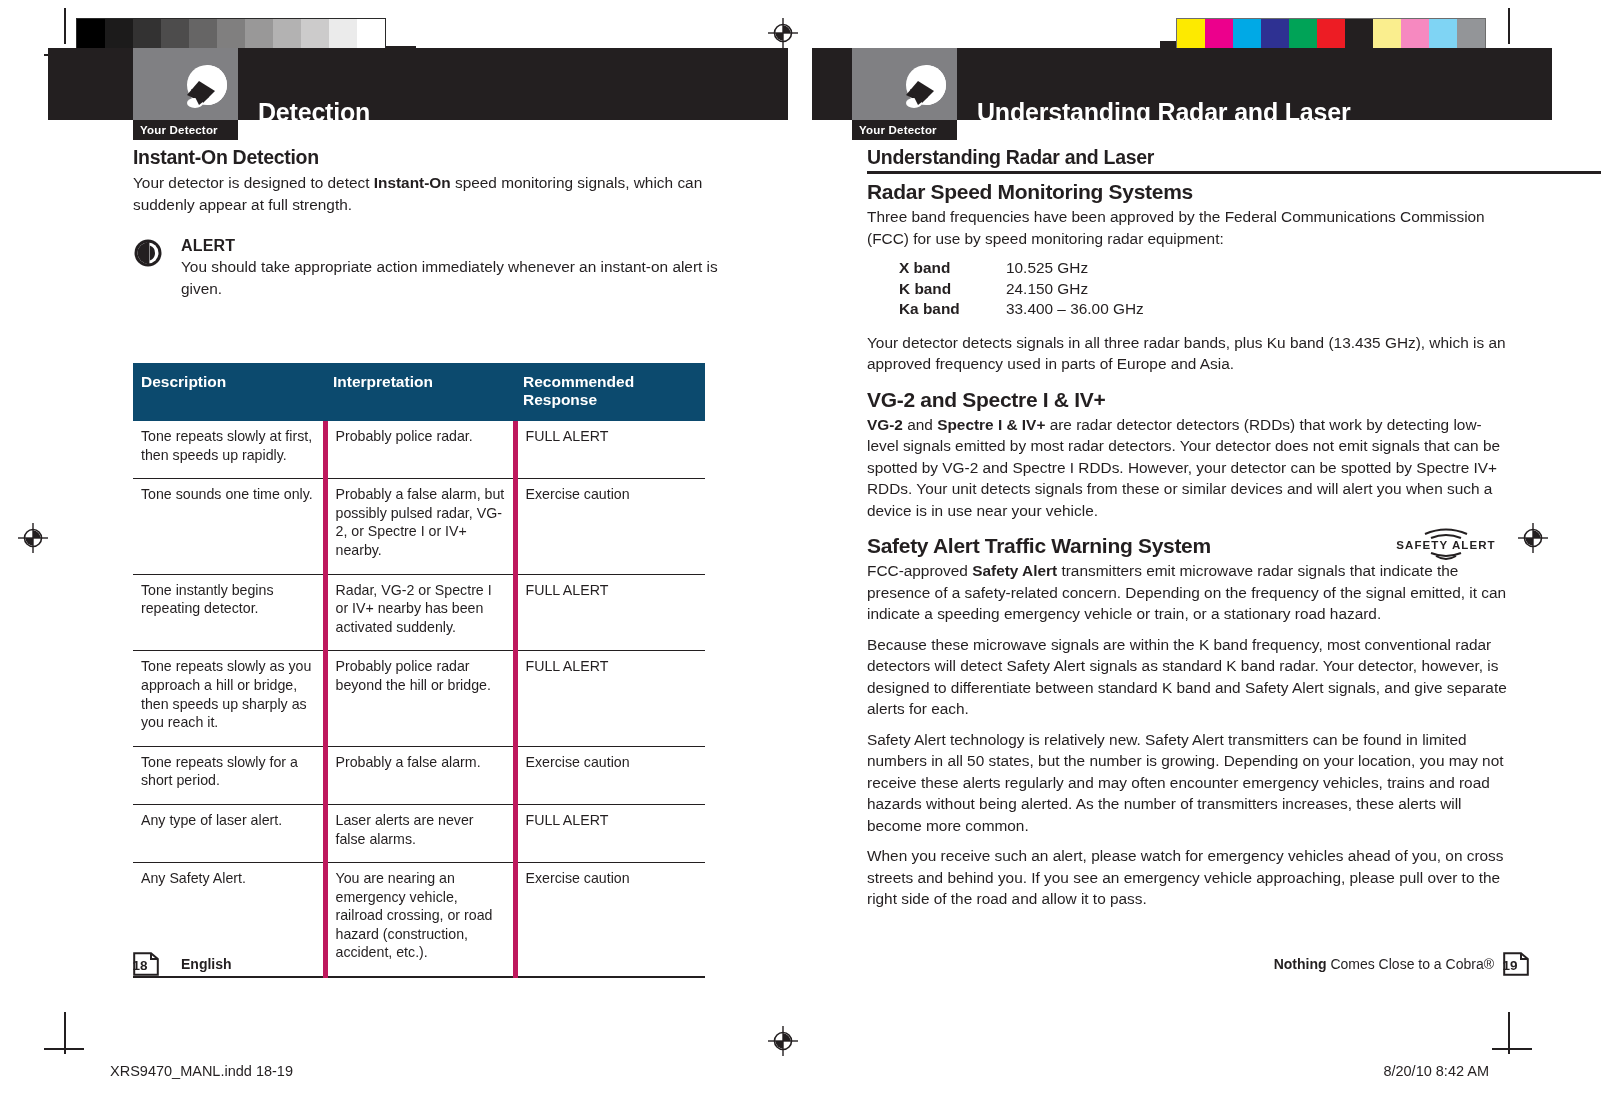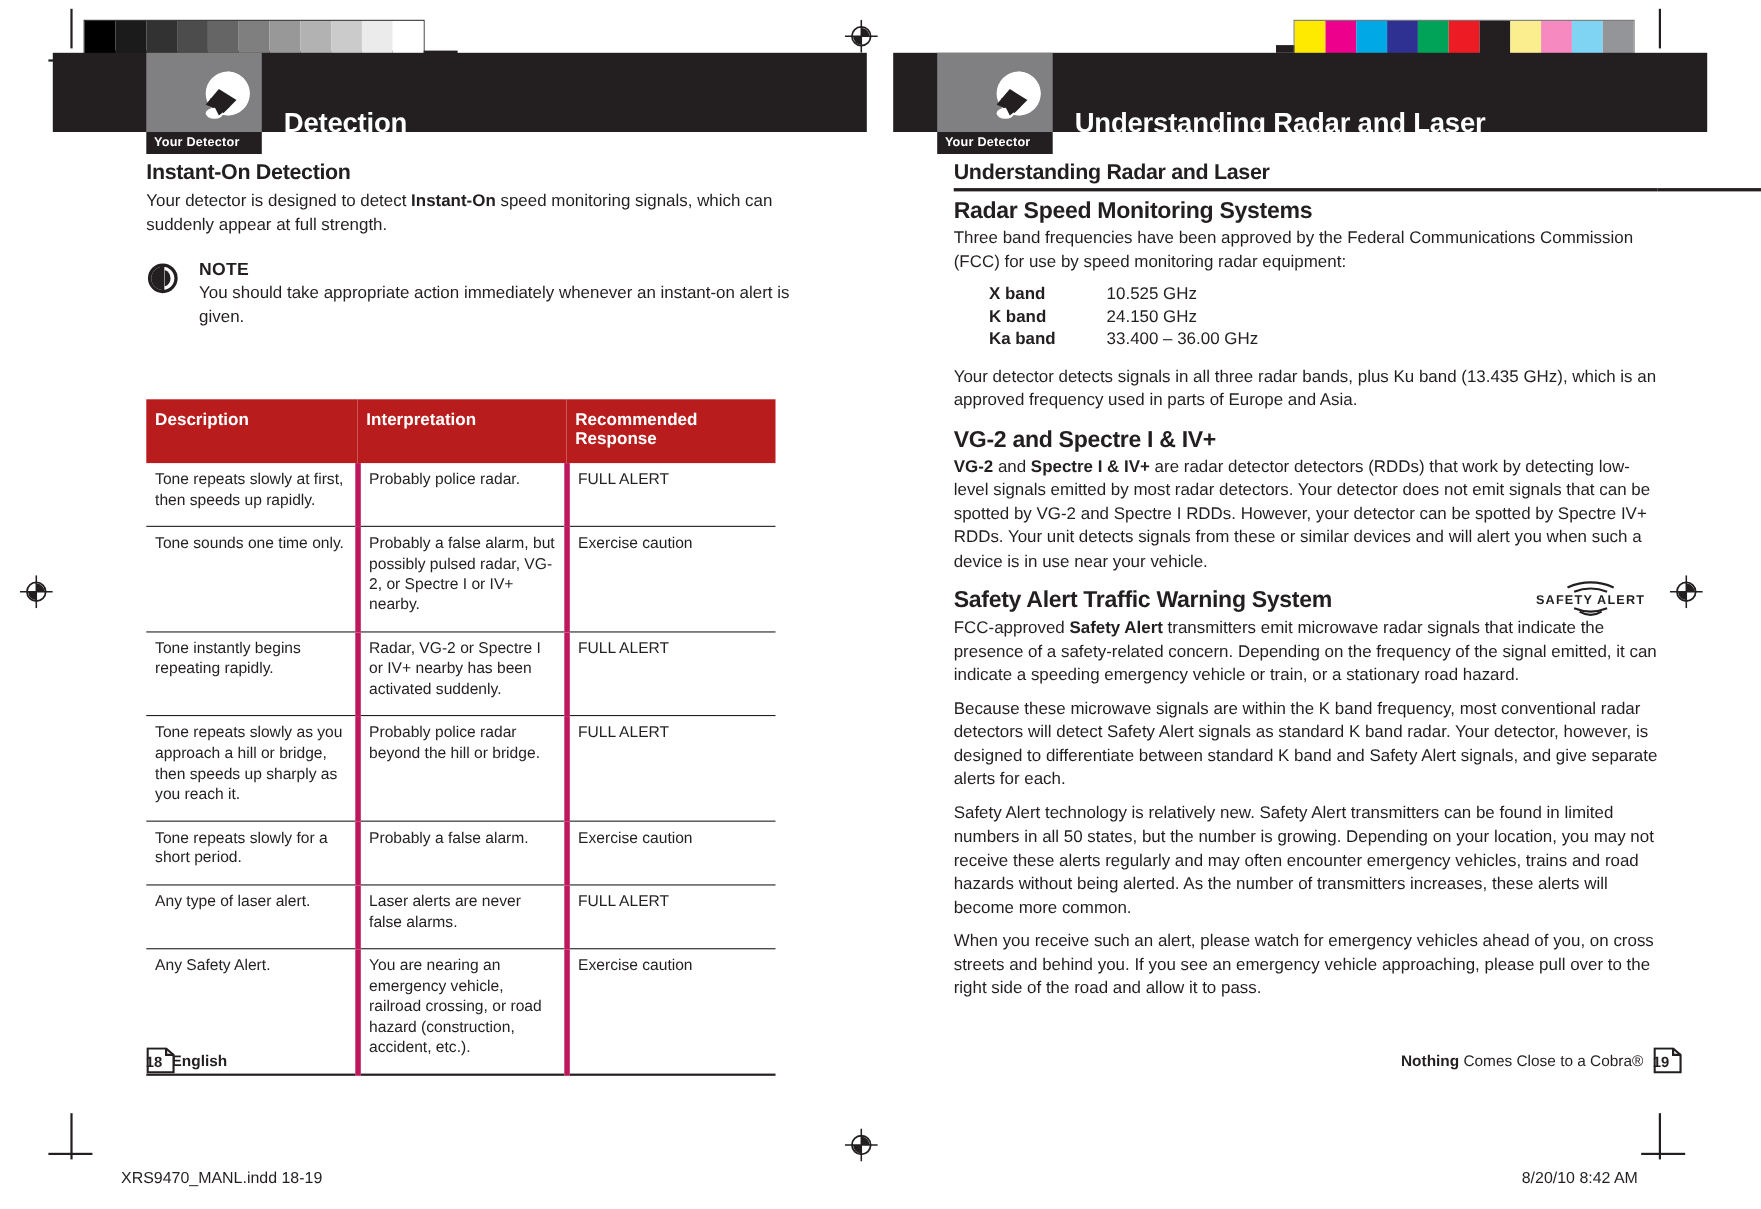--- a/index.html
+++ b/index.html
@@ -53,40 +53,40 @@
   .note-title{font-size:16px;font-weight:bold;letter-spacing:.2px;margin:0 0 1px 0;}
   .note-body{font-size:15.4px;line-height:21.5px;margin:0;}
 
   
   .bands{margin:8px 0 12px 0;padding-left:32px;}
   .band-row{display:flex;font-size:15.4px;line-height:20.5px;}
   .band-name{width:107px;font-weight:bold;}
 
   
   table.alerts{border-collapse:collapse;width:572px;margin-top:64px;table-layout:fixed;}
-  table.alerts th{background:#b91c1c;color:#fff;text-align:left;font-size:15.5px;
+  table.alerts th{background:#0c4a6e;color:#fff;text-align:left;font-size:15.5px;
                   font-weight:bold;padding:10px 8px 12px 8px;vertical-align:top;line-height:18px;}
   table.alerts td{font-size:14.2px;line-height:18.6px;padding:6px 8px 14px 8px;
                   vertical-align:top;border-bottom:1px solid #231f20;
                   border-right:5px solid #be185d;}
   table.alerts td:last-child{border-right:none;}
   table.alerts tr:last-child td{border-bottom:2px solid #231f20;}
   col.c1{width:192px;} col.c2{width:190px;} col.c3{width:190px;}
 
   
   .sa-logo{position:absolute;right:0;top:-6px;width:122px;}
 
   
   .pg-foot{position:absolute;bottom:2px;display:flex;align-items:center;gap:9px;}
   #foot-left{left:85px;}
   #foot-right{right:35px;}
   .pg-badge{position:relative;width:14px;height:24px;}
   .pg-badge .num{position:absolute;inset:0;display:flex;align-items:center;justify-content:center;
                  font-size:13.5px;font-weight:bold;padding-top:2px;box-sizing:border-box;}
-  .foot-label{font-size:14px;font-weight:bold;}
+  .foot-label{font-size:14px;font-weight:bold;padding-left:25px;}
   .tagline{font-size:14px;}
   .tagline b{font-weight:bold;}
 
   
   .slug{position:absolute;bottom:20px;font-size:14.5px;color:#231f20;}
   #slug-file{left:110px;}
   #slug-date{right:112px;}
 </style>
 </head>
 <body>
@@ -194,21 +194,21 @@
       <span class="note-icon">
         <svg width="30" height="30" viewBox="0 0 30 30">
           <circle cx="15" cy="15" r="13.5" fill="#231f20"></circle>
           <circle cx="15" cy="15" r="10.5" fill="#ffffff"></circle>
           <path d="M15 4.5 A10.5 10.5 0 0 0 15 25.5 Z" fill="#231f20"></path>
           <rect x="13.6" y="2" width="2.8" height="26" fill="#231f20"></rect>
           <path d="M15 7 A8 8 0 0 1 15 23 Z" fill="#ffffff" opacity="0"></path>
           <path d="M16.8 7.5 A8 8 0 0 1 16.8 22.5 Z" fill="#231f20"></path>
         </svg>
       </span>
-      <p class="note-title">NOTE</p>
+      <p class="note-title">ALERT</p>
       <p class="note-body">You should take appropriate action immediately whenever an instant-on alert is given.</p>
     </div>
 
     <table class="alerts">
       <colgroup>
           <col class="c1">
           <col class="c2">
           <col class="c3">
         </colgroup>
       <thead>
@@ -223,21 +223,21 @@
           <td>Tone repeats slowly at first, then speeds up rapidly.</td>
           <td>Probably police radar.</td>
           <td>FULL ALERT</td>
         </tr>
         <tr>
           <td>Tone sounds one time only.</td>
           <td>Probably a false alarm, but possibly pulsed radar, VG-2, or Spectre I or IV+ nearby.</td>
           <td>Exercise caution</td>
         </tr>
         <tr>
-          <td>Tone instantly begins repeating rapidly.</td>
+          <td>Tone instantly begins repeating detector.</td>
           <td>Radar, VG-2 or Spectre I or IV+ nearby has been activated suddenly.</td>
           <td>FULL ALERT</td>
         </tr>
         <tr>
           <td>Tone repeats slowly as you approach a hill or bridge, then speeds up sharply as you reach it.</td>
           <td>Probably police radar beyond the hill or bridge.</td>
           <td>FULL ALERT</td>
         </tr>
         <tr>
           <td>Tone repeats slowly for a short period.</td>

